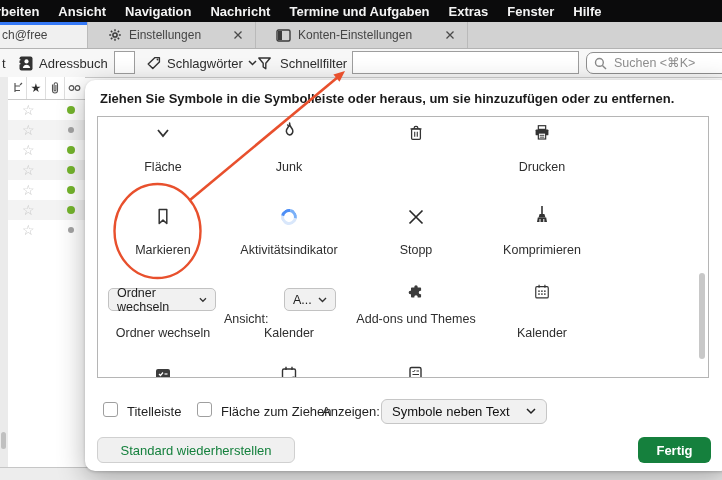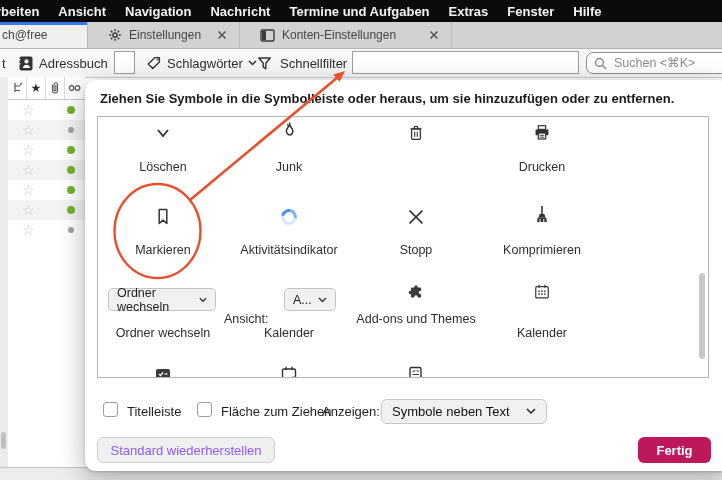--- a/index.html
+++ b/index.html
@@ -12,21 +12,21 @@
   .menubar span{white-space:nowrap;cursor:default;}
   .menubar span:first-child{margin-left:-4px;}
 
   
   .tabbar{position:absolute;left:0;top:22px;right:0;height:26px;background:#d2d2d2;
     border-bottom:1px solid #b3b3b3;display:flex;font-size:12px;color:#454545;}
   .tab{height:100%;display:flex;align-items:center;position:relative;border-right:1px solid #bababa;box-sizing:border-box;}
   .tab.active{width:88px;background:#f0f0f0;}
   .tab.active::before{content:"";position:absolute;left:0;top:0;right:0;height:3px;background:#3579f6;}
   .tab.active .tab-label{margin-left:2px;overflow:hidden;white-space:nowrap;}
-  .tab.t2{width:152px;}
+  .tab.t2{width:168px;}
   .tab.t3{width:212px;}
   .tab .tab-ico{margin-left:20px;margin-right:7px;display:flex;}
   .tab .tab-close{margin-left:auto;margin-right:12px;display:flex;cursor:pointer;}
 
   
   .toolbar{position:absolute;left:0;top:49px;right:0;height:28px;background:#f7f7f7;
     border-bottom:1px solid #cdcdcd;font-size:13px;color:#2d2d2d;}
   .toolbar .titem{position:absolute;top:0;height:28px;display:flex;align-items:center;gap:5px;white-space:nowrap;}
   .slot{position:absolute;border:1px solid #9e9e9e;background:#fff;box-sizing:border-box;}
   .search{position:absolute;left:586px;top:3px;width:150px;height:22px;border:1.5px solid #8f8f8f;
@@ -68,22 +68,22 @@
 
   .spinner{width:16px;height:16px;border-radius:50%;border:3px solid #d9e7fb;
     border-top-color:#4d8ef6;border-right-color:#7ab0f8;transform:rotate(-35deg);box-sizing:border-box;}
 
   .checkbox{position:absolute;width:15px;height:15px;border:1.5px solid #9f9f9f;border-radius:3px;background:#fff;box-sizing:border-box;cursor:pointer;}
   .ctl-label{position:absolute;font-size:13px;color:#1f1f1f;white-space:nowrap;}
   .big-select{position:absolute;left:296px;top:319px;width:166px;height:25px;background:#f1f1f1;border:1px solid #c6c6c6;
     border-radius:6px;display:flex;align-items:center;justify-content:space-between;padding:0 10px;font-size:13px;color:#111;box-sizing:border-box;cursor:pointer;}
   .btn{position:absolute;height:26px;border-radius:6px;display:flex;align-items:center;justify-content:center;
     font-size:13px;cursor:pointer;box-sizing:border-box;}
-  .btn.gray{left:12px;top:357px;width:178px;background:#f0f0f0;border:1px solid #d0d0d0;color:#8b5cf6;}
-  .btn.blue{left:553px;top:357px;width:73px;background:#be185d;color:#fff;font-weight:bold;}
+  .btn.gray{left:12px;top:357px;width:198px;background:#f0f0f0;border:1px solid #d0d0d0;color:#15803d;}
+  .btn.blue{left:553px;top:357px;width:73px;background:#15803d;color:#fff;font-weight:bold;}
 
   .annotation{position:absolute;left:0;top:0;width:722px;height:480px;z-index:30;pointer-events:none;}
 
   svg{display:block;}
 </style>
 </head>
 <body>
 
 <div id="screen">
 
@@ -271,21 +271,21 @@
       <div class="p-icon" style="left:432px;top:4px;width:24px;height:24px;">
         <svg width="22" height="23" viewBox="0 0 24 24">
           <rect x="8" y="3.5" width="8" height="4" fill="none" stroke="#333" stroke-width="1.3"></rect>
           <rect x="5" y="7.5" width="14" height="6.5" rx="1" fill="#333"></rect>
           <rect x="8" y="11.5" width="8" height="6.5" fill="#fff" stroke="#333" stroke-width="1.3"></rect>
           <line x1="9.5" y1="14" x2="14.5" y2="14" stroke="#333" stroke-width="1"></line>
           <line x1="9.5" y1="16" x2="14.5" y2="16" stroke="#333" stroke-width="1"></line>
         </svg>
       </div>
 
-      <div class="p-label" style="left:4px;top:43px;">Löschen</div>
+      <div class="p-label" style="left:4px;top:43px;">Fläche</div>
       <div class="p-label" style="left:130px;top:43px;">Junk</div>
       <div class="p-label" style="left:383px;top:43px;">Drucken</div>
 
       <div class="p-icon" style="left:53px;top:88px;width:24px;height:24px;">
         <svg width="20" height="22" viewBox="0 0 20 22">
           <path d="M6.2 3.5h7.6v14l-3.8-3.4-3.8 3.4z" fill="none" stroke="#333" stroke-width="1.5" stroke-linejoin="round"></path>
         </svg>
       </div>
       <div class="p-icon" style="left:179px;top:89px;width:24px;height:22px;">
         <div class="spinner"></div>

